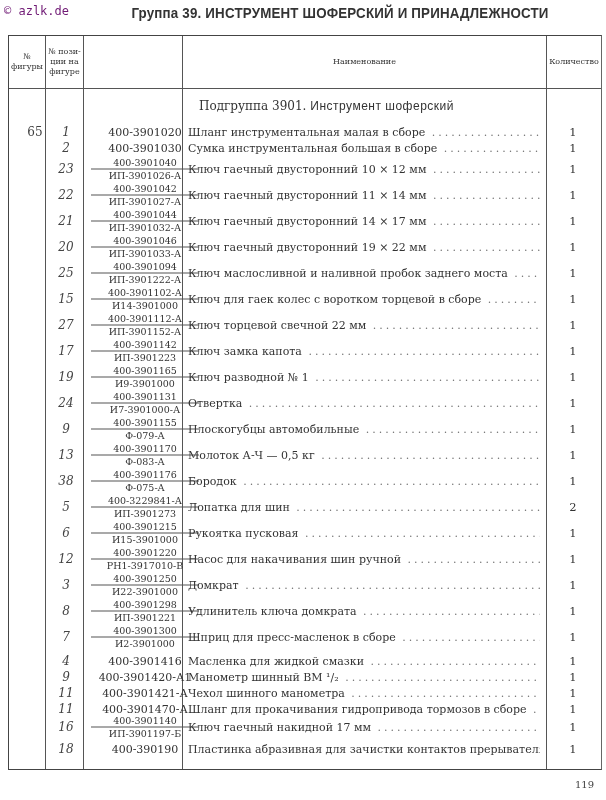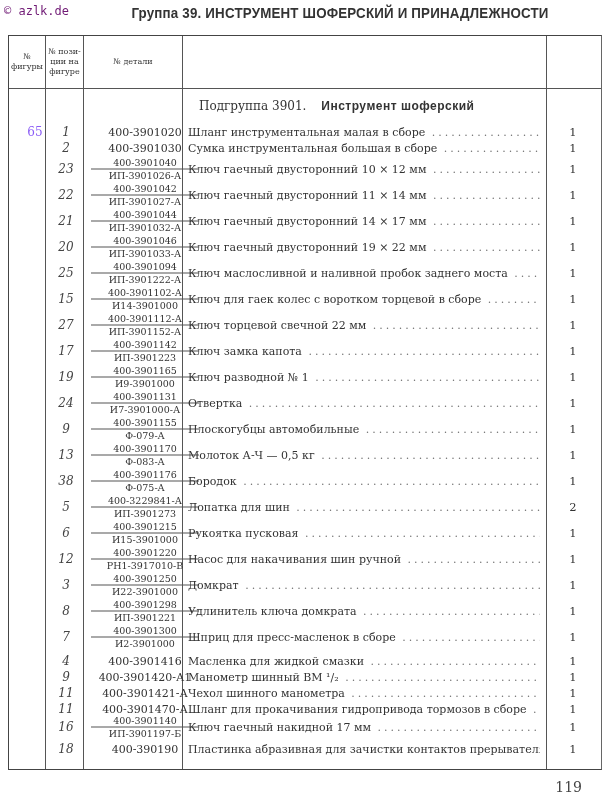--- a/index.html
+++ b/index.html
@@ -4,49 +4,50 @@
 <style>
   html, body { margin:0; padding:0; }
   body { width:606px; height:800px; background:#ffffff; position:relative; overflow:hidden; font-family:"DejaVu Serif","Liberation Serif",serif; color:#2a2a2a; }
   .watermark { position:absolute; left:4px; top:4px; font-family:"DejaVu Sans Mono","Liberation Mono",monospace; font-size:12px; color:#701a75; }
   .page-title { position:absolute; left:100px; top:5px; width:480px; text-align:center; font-family:"Liberation Sans","DejaVu Sans",sans-serif; font-size:14.5px; font-weight:bold; color:#333; letter-spacing:0.2px; transform:scaleX(0.92); transform-origin:center; }
   .table { position:absolute; left:8px; top:35px; width:592px; height:733px; border:1px solid #444; border-right:1px solid #666; }
   .vline { position:absolute; top:0; bottom:0; width:0; border-left:1px solid #555; }
   .hline { position:absolute; left:0; right:0; height:0; border-top:1px solid #555; }
   .hcell { position:absolute; top:0; height:52px; display:flex; align-items:center; justify-content:center; text-align:center; font-size:8px; line-height:10px; color:#333; }
   .subgroup { position:absolute; left:190px; top:63px; width:360px; text-align:left; font-size:12px; color:#333; }
-  .subgroup b { font-family:"Liberation Sans","DejaVu Sans",sans-serif; font-weight:bold; letter-spacing:0.5px;margin-left:11px; }
-  .fig { position:absolute; left:8px; width:36px; text-align:center; font-size:12px; color:#8b5cf6; }
+  .subgroup b { font-family:"Liberation Sans","DejaVu Sans",sans-serif; font-weight:normal; letter-spacing:0.5px; }
+  .fig { position:absolute; left:8px; width:36px; text-align:center; font-size:12px; color:#404040; }
   .row { position:absolute; left:0; right:0; height:0; }
   .pos { position:absolute; left:40px; width:34px; text-align:center; font-style:italic; font-size:12px; color:#444; transform:translateY(-50%); }
   .part { position:absolute; left:76px; width:120px; text-align:center; font-size:11px; color:#333; transform:translateY(-50%); }
   .part.frac { font-size:9.5px; line-height:12px; }
   .part.frac .num { display:block; border-bottom:1px solid #555; margin:0 6px; }
   .part.frac .den { display:block; }
   .name { position:absolute; left:179px; width:352px; font-size:11px; color:#333; transform:translateY(-50%); white-space:nowrap; overflow:hidden; }
   .name .dots { color:#777; letter-spacing:3px; }
   .qty { position:absolute; left:538px; width:52px; text-align:center; font-size:11.5px; color:#333; transform:translateY(-50%); }
-  .page-number { position:absolute; right:24px; top:779px; font-size:14px; color:#444; }
+  .page-number { position:absolute; right:12px; top:779px; font-size:10px; color:#444; }
 </style>
 </head>
 <body>
 
 <div class="watermark">© azlk.de</div>
 <div class="page-title">Группа 39. ИНСТРУМЕНТ ШОФЕРСКИЙ И ПРИНАДЛЕЖНОСТИ</div>
 
 <div class="table">
   <div class="vline" style="left:36px"></div>
   <div class="vline" style="left:74px"></div>
   <div class="vline" style="left:173px"></div>
   <div class="vline" style="left:537px"></div>
   <div class="hline" style="top:52px"></div>
 
   <div class="hcell" style="left:0;width:36px">№ фигуры</div>
   <div class="hcell" style="left:37px;width:37px">№ пози-ции на фигуре</div>
-  <div class="hcell" style="left:75px;width:98px">№ детали</div>
+  <div class="hcell" style="left:174px;width:363px">Наименование</div>
+  <div class="hcell" style="left:538px;width:54px">Количество</div>
 
   <div class="subgroup">
     <span>Подгруппа 3901.</span>
     <b>Инструмент шоферский</b>
   </div>
 
   <div class="fig" style="top:89px">65</div>
 
   <div id="rows">
       <div class="row" style="top: 96px;">

